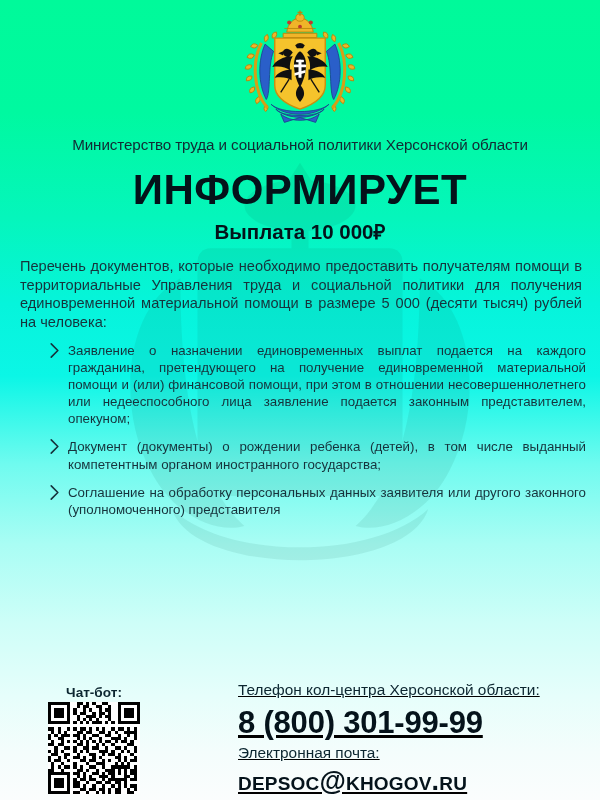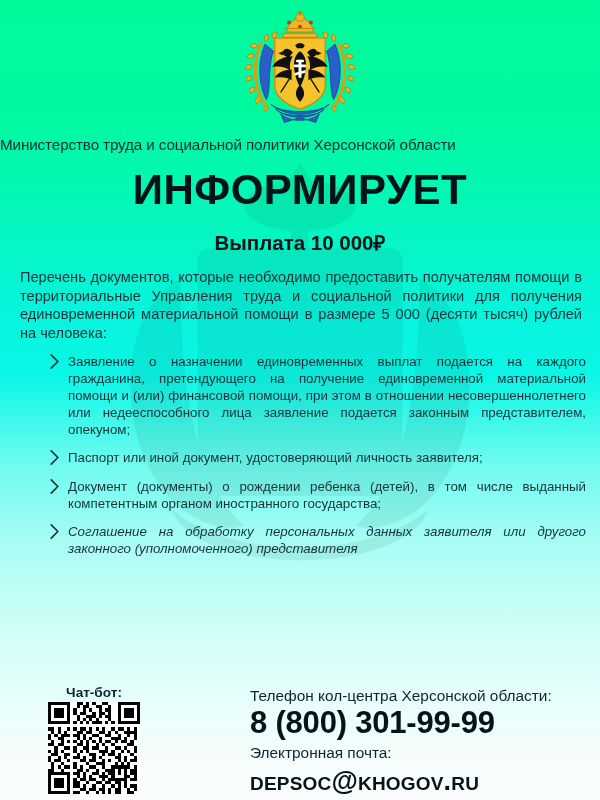--- a/index.html
+++ b/index.html
@@ -67,21 +67,21 @@
   }
   .emblem {
     display: inline-block;
     width: 122px;
     height: 118px;
   }
   .emblem svg { display: block; width: 100%; height: 100%; }
 
   
   .ministry-line {
-    text-align: left;
+    text-align: center;
     color: #112a33;
     font-size: 15.2px;
     letter-spacing: -0.1px;
     margin-top: 6px;
     white-space: nowrap;
   }
   .informs {
     text-align: center;
     color: #04121a;
     font-size: 42px;
@@ -89,21 +89,21 @@
     letter-spacing: 0.5px;
     line-height: 1.02;
     margin-top: 16px;
   }
   .payment {
     text-align: center;
     color: #04121a;
     font-size: 20.5px;
     font-weight: bold;
     letter-spacing: 0px;
-    margin-top: 16px;
+    margin-top: 5px;
   }
 
   
   .intro {
     color: #16333c;
     font-size: 14.6px;
     line-height: 1.29;
     text-align: justify;
     margin: 12px 18px 0 20px;
   }
@@ -116,21 +116,21 @@
   }
   .doc-item {
     position: relative;
     color: #16333c;
     font-size: 13.3px;
     line-height: 1.285;
     text-align: justify;
     padding-left: 16px;
     margin-bottom: 11px;
   }
-  .doc-item:last-child { margin-bottom: 8px; font-style: italic; }
+  .doc-item:last-child { margin-bottom: 8px; }
   .chev {
     position: absolute;
     left: -4px;
     top: 0px;
     width: 14px;
     height: 17px;
   }
   .chev svg { display: block; width: 100%; height: 100%; }
 
   
@@ -158,36 +158,37 @@
     width: 92px;
     height: 92px;
     margin: 0 auto;
     display: block;
     background: #ffffff;
   }
   .qr svg { display: block; width: 100%; height: 100%; }
 
   .contact-block {
     position: absolute;
-    left: 250px;
+    left: 238px;
     right: 10px;
     bottom: 4px;
+    text-decoration: underline;
   }
   .contact-label {
     color: #0c2630;
     font-size: 15.4px;
     line-height: 1.15;
   }
   .contact-phone {
     color: #05131b;
     font-size: 31px;
     font-weight: bold;
     letter-spacing: -0.2px;
     line-height: 1.1;
-    margin-top: 1px;
+    margin-top: 7px;
   }
   .contact-label-2 {
     color: #0c2630;
     font-size: 15.4px;
     line-height: 1.15;
     margin-top: 4px;
   }
   .contact-email {
     color: #05131b;
     font-size: 27px;
@@ -316,28 +317,20 @@
     <div class="intro">Перечень документов, которые необходимо предоставить получателям помощи в территориальные Управления труда и социальной политики для получения единовременной материальной помощи в размере 5 000 (десяти тысяч) рублей на человека:</div>
 
     <ul class="doc-list">
       <li class="doc-item">
         <span class="chev">
           <svg viewBox="0 0 14 18" xmlns="http://www.w3.org/2000/svg">
             <path d="M3 2 L10 9 L3 16" stroke="#16333c" stroke-width="1.7" fill="none" stroke-linecap="round" stroke-linejoin="round"></path>
           </svg>
         </span>
         <span>Заявление о назначении единовременных выплат подается на каждого гражданина, претендующего на получение единовременной материальной помощи и (или) финансовой помощи, при этом в отношении несовершеннолетнего или недееспособного лица заявление подается законным представителем, опекуном;</span>
-      </li>
-      <li class="doc-item">
-        <span class="chev">
-          <svg viewBox="0 0 14 18" xmlns="http://www.w3.org/2000/svg">
-            <path d="M3 2 L10 9 L3 16" stroke="#16333c" stroke-width="1.7" fill="none" stroke-linecap="round" stroke-linejoin="round"></path>
-          </svg>
-        </span>
-        <span>Паспорт или иной документ, удостоверяющий личность заявителя;</span>
       </li>
       <li class="doc-item">
         <span class="chev">
           <svg viewBox="0 0 14 18" xmlns="http://www.w3.org/2000/svg">
             <path d="M3 2 L10 9 L3 16" stroke="#16333c" stroke-width="1.7" fill="none" stroke-linecap="round" stroke-linejoin="round"></path>
           </svg>
         </span>
         <span>Документ (документы) о рождении ребенка (детей), в том числе выданный компетентным органом иностранного государства;</span>
       </li>
       <li class="doc-item">

